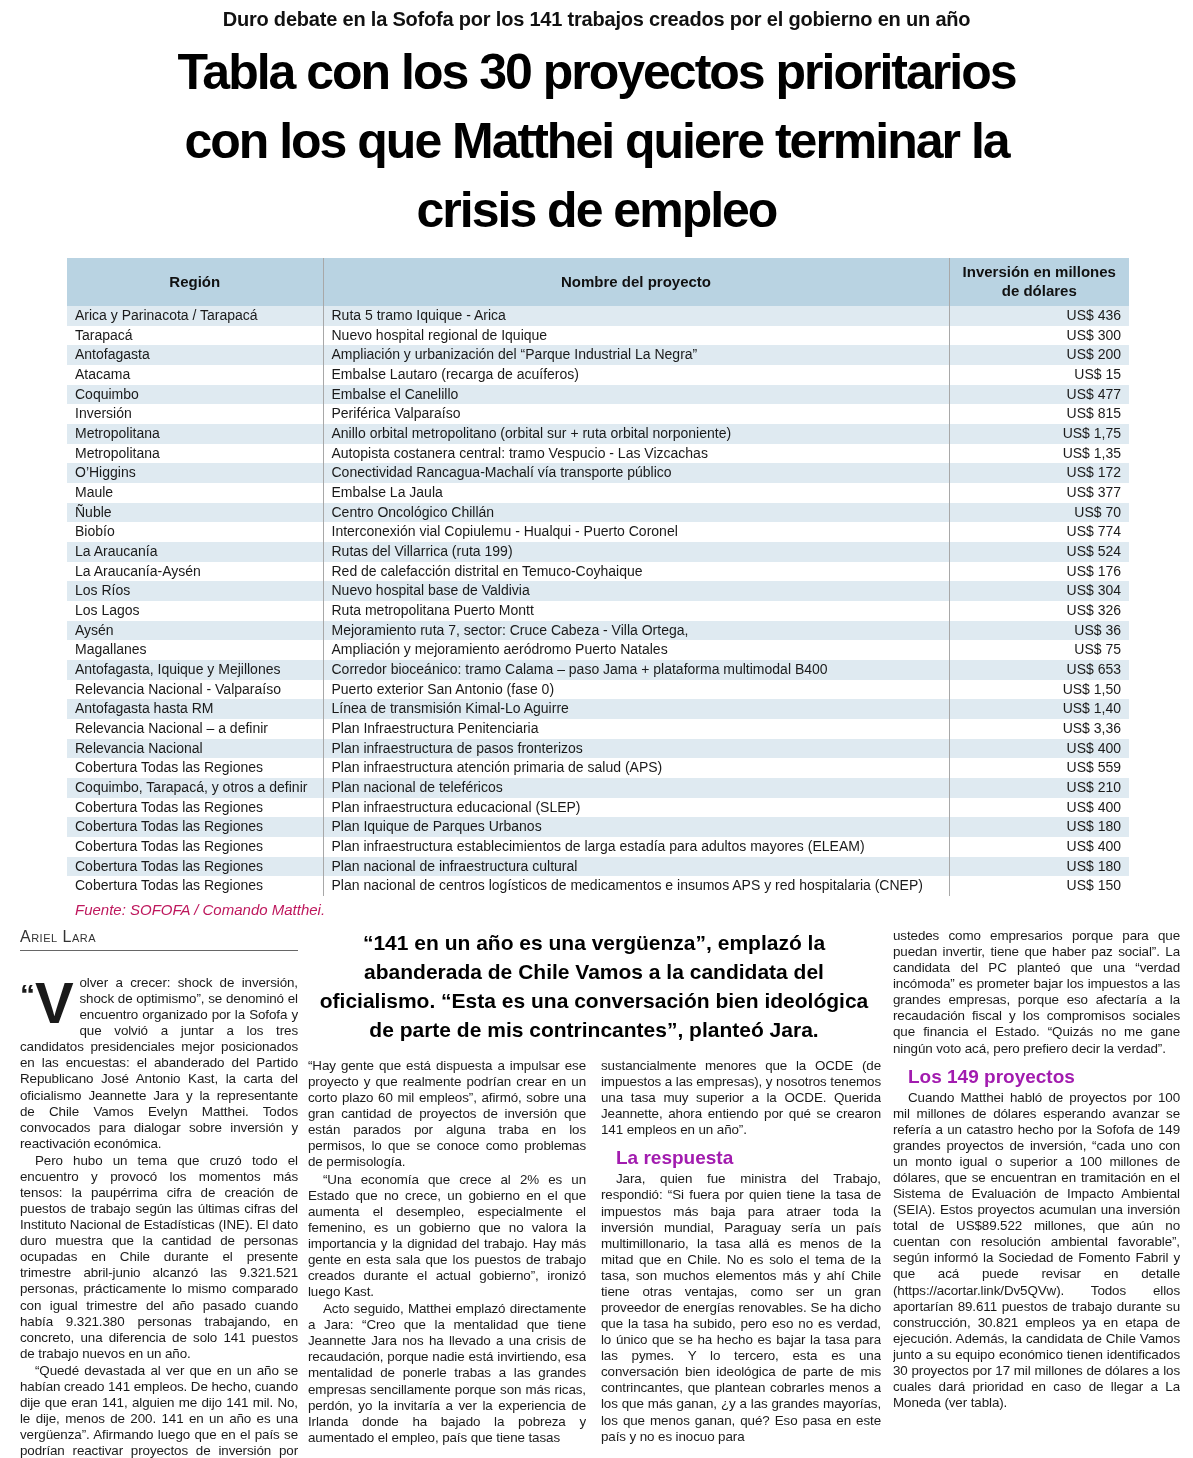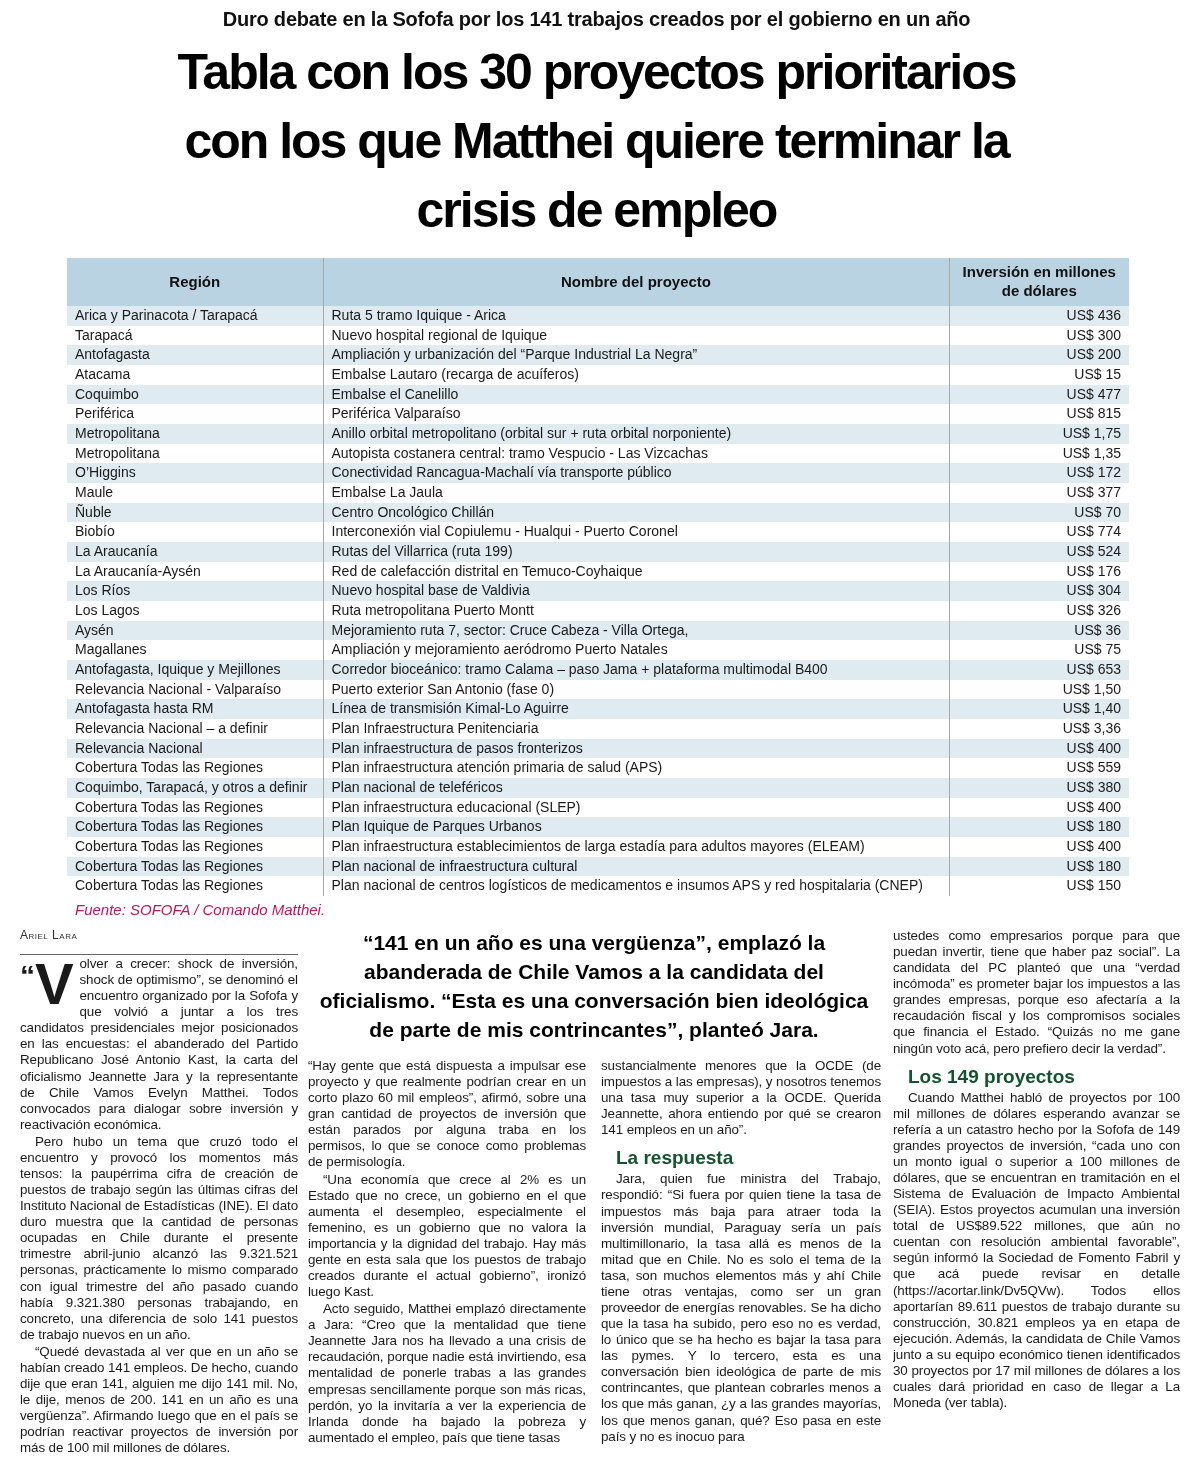--- a/index.html
+++ b/index.html
@@ -18,27 +18,27 @@
   .projects-table col.c-invest{width:180px;}
   .projects-table th{background:var(--header-bg,#b9d3e2);font-weight:700;font-size:15px;
                      padding:5px 8px;text-align:center;line-height:1.25;vertical-align:middle;height:38px;}
   .projects-table td{font-size:14px;line-height:1.12;padding:2px 8px;white-space:nowrap;
                      overflow:hidden;color:#1a1a1a;}
   .projects-table td:nth-child(3){text-align:right;}
   .projects-table th:nth-child(n+2),.projects-table td:nth-child(n+2){border-left:1px solid #a8a8a8;}
   .projects-table tr.tint td{background:var(--row-tint,#dfeaf1);}
   .table-source{position:absolute;left:75px;top:901px;font-style:italic;font-size:15px;color:#be185d;}
   
-  .byline{font-variant:small-caps;font-size:12px;letter-spacing:0.5px;color:#333;
-          border-bottom:1.5px solid #666;padding-bottom:12px;margin-bottom:1px;}
+  .byline{font-variant:small-caps;font-size:16px;letter-spacing:0.5px;color:#333;
+          border-bottom:1.5px solid #666;padding-bottom:4px;margin-bottom:24px;}
   .article-col{position:absolute;overflow:hidden;}
   .article-col p{margin:0 0 1px 0;text-align:justify;font-size:13.4px;line-height:1.2;
                  letter-spacing:-0.1px;color:#1a1a1a;}
   .article-col p.indent{text-indent:15px;}
-  .article-col h3{margin:9px 0 2px 0;font-size:19px;font-weight:700;text-indent:15px;color:#14532d;}
+  .article-col h3{margin:9px 0 2px 0;font-size:19px;font-weight:700;text-indent:15px;color:#a21caf;}
   .col-1{left:20px;top:928px;width:278px;height:530px;}
   .col-2{left:308px;top:1058px;width:278px;height:400px;}
   .col-3{left:601px;top:1058px;width:280px;height:400px;}
   .col-4{left:893px;top:928px;width:287px;height:530px;}
   .pull-quote{position:absolute;left:305px;top:928px;width:578px;text-align:center;
               font-size:21px;font-weight:700;line-height:29px;color:#000;}
   .dropcap-wrap{float:left;margin:3px 6px 0 0;line-height:0.85;}
   .dropcap-quote{font-size:30px;font-weight:700;vertical-align:18px;}
   .dropcap-letter{font-size:58px;font-weight:700;}
 </style>
@@ -88,21 +88,21 @@
           <td>Atacama</td>
           <td>Embalse Lautaro (recarga de acuíferos)</td>
           <td>US$ 15</td>
         </tr>
         <tr class="tint">
           <td>Coquimbo</td>
           <td>Embalse el Canelillo</td>
           <td>US$ 477</td>
         </tr>
         <tr>
-          <td>Periférica</td>
+          <td>Inversión</td>
           <td>Periférica Valparaíso</td>
           <td>US$ 815</td>
         </tr>
         <tr class="tint">
           <td>Metropolitana</td>
           <td>Anillo orbital metropolitano (orbital sur + ruta orbital norponiente)</td>
           <td>US$ 1,75</td>
         </tr>
         <tr>
           <td>Metropolitana</td>
@@ -185,21 +185,21 @@
           <td>US$ 400</td>
         </tr>
         <tr>
           <td>Cobertura Todas las Regiones</td>
           <td>Plan infraestructura atención primaria de salud (APS)</td>
           <td>US$ 559</td>
         </tr>
         <tr class="tint">
           <td>Coquimbo, Tarapacá, y otros a definir</td>
           <td>Plan nacional de teleféricos</td>
-          <td>US$ 380</td>
+          <td>US$ 210</td>
         </tr>
         <tr>
           <td>Cobertura Todas las Regiones</td>
           <td>Plan infraestructura educacional (SLEP)</td>
           <td>US$ 400</td>
         </tr>
         <tr class="tint">
           <td>Cobertura Todas las Regiones</td>
           <td>Plan Iquique de Parques Urbanos</td>
           <td>US$ 180</td>

